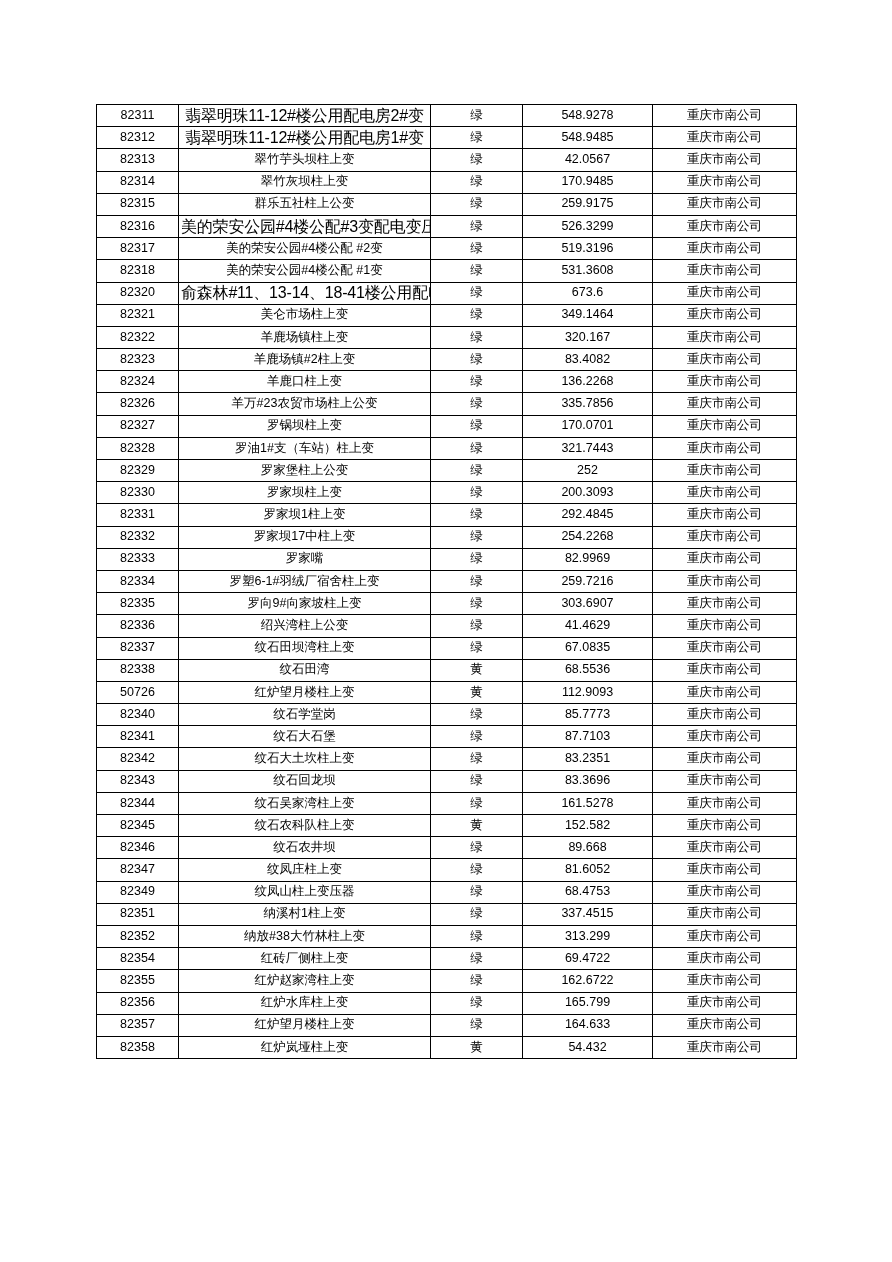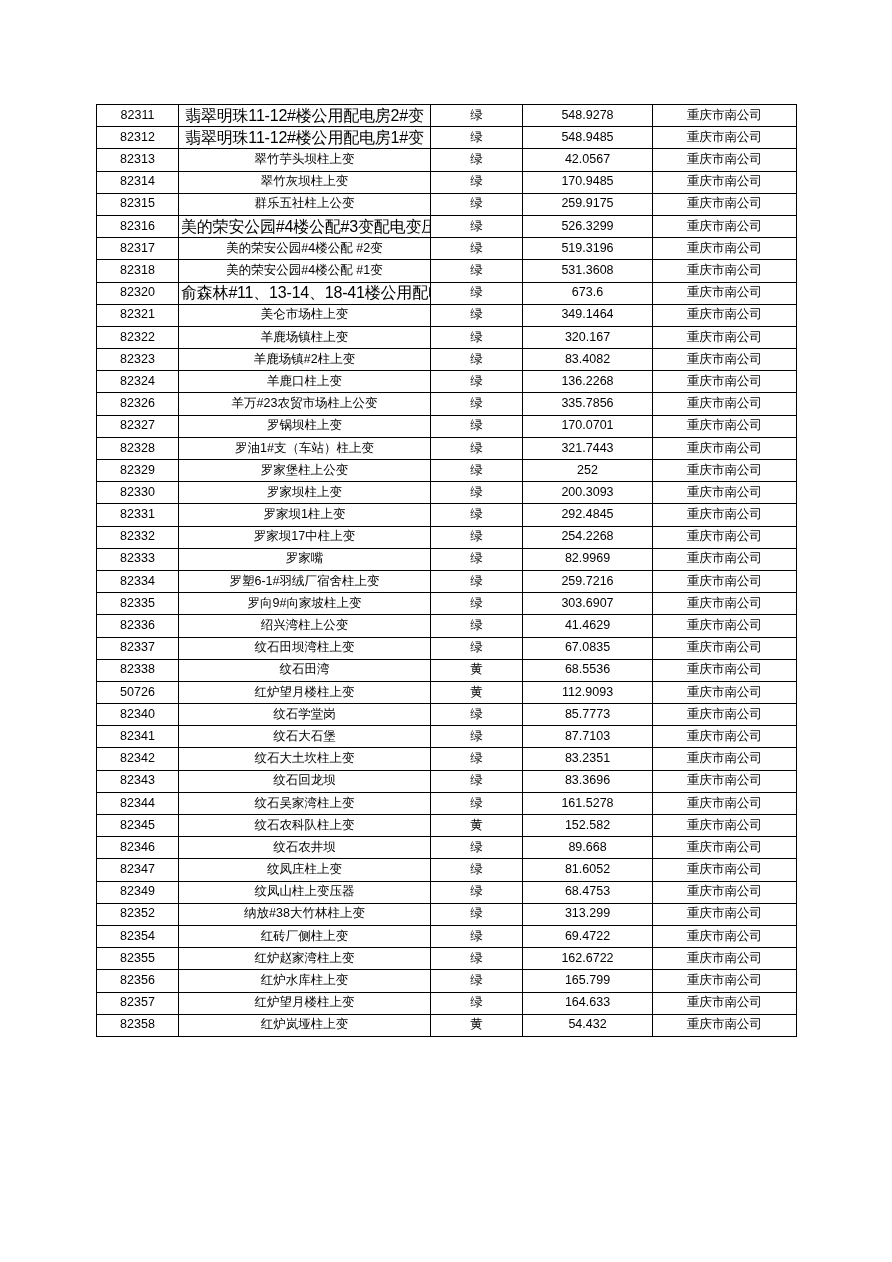--- a/index.html
+++ b/index.html
@@ -311,20 +311,27 @@
           <td class="cell-org">重庆市南公司</td>
         </tr>
         <tr>
           <td class="cell-id">82349</td>
           <td class="cell-name">纹凤山柱上变压器</td>
           <td class="cell-color">绿</td>
           <td class="cell-value">68.4753</td>
           <td class="cell-org">重庆市南公司</td>
         </tr>
         <tr>
+          <td class="cell-id">82351</td>
+          <td class="cell-name">纳溪村1柱上变</td>
+          <td class="cell-color">绿</td>
+          <td class="cell-value">337.4515</td>
+          <td class="cell-org">重庆市南公司</td>
+        </tr>
+        <tr>
           <td class="cell-id">82352</td>
           <td class="cell-name">纳放#38大竹林柱上变</td>
           <td class="cell-color">绿</td>
           <td class="cell-value">313.299</td>
           <td class="cell-org">重庆市南公司</td>
         </tr>
         <tr>
           <td class="cell-id">82354</td>
           <td class="cell-name">红砖厂侧柱上变</td>
           <td class="cell-color">绿</td>

